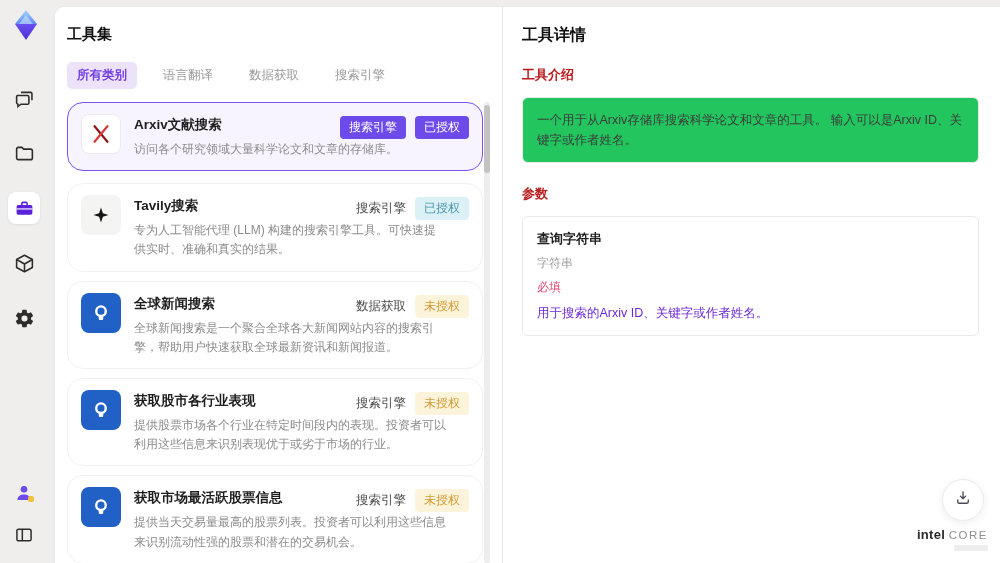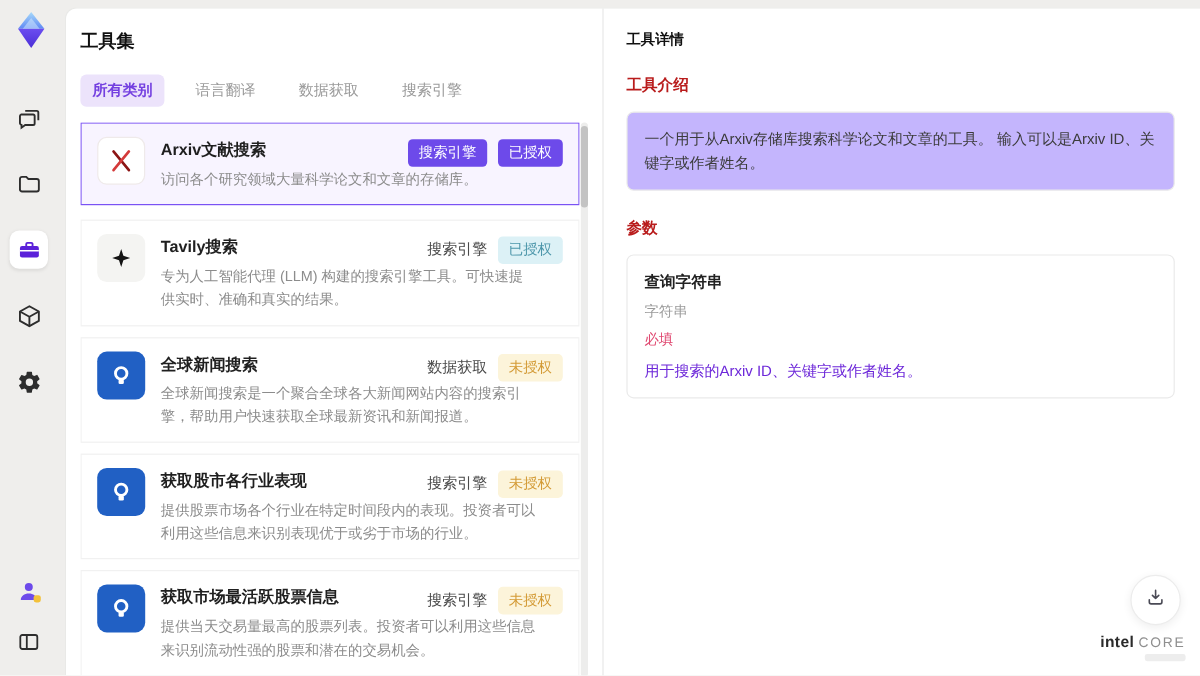--- a/index.html
+++ b/index.html
@@ -18,43 +18,43 @@
   
   .content { position:absolute; left:54px; top:6px; right:0; bottom:0; background:#fff; border-top-left-radius:10px; border:1px solid #e9e9e7; border-right:none; border-bottom:none; display:flex; }
 
   
   .left-panel { width:448px; flex:none; border-right:1px solid #e8e8e8; padding:18px 0 0 12px; position:relative; }
   .panel-title { font-size:15px; font-weight:bold; color:#111; margin-bottom:18px;font-family:Liberation Mono, monospace; }
   .tabs { display:flex; align-items:center; gap:16px; margin-bottom:13px; }
   .tab { font-size:12.5px; color:#9a9a9a; padding:5px 10px; border-radius:5px; white-space:nowrap; cursor:pointer; }
   .tab.active { background:#ece3fb; color:#7440e0; font-weight:bold; }
   .tool-list { width:416px; height:468px; overflow:hidden; position:relative; }
-  .tool-card { position:relative; display:flex; gap:13px; align-items:flex-start; background:#fff; border:1px solid #f1f1f1; border-radius:0; padding:11px 13px; margin-bottom:9px; cursor:pointer; }
+  .tool-card { position:relative; display:flex; gap:13px; align-items:flex-start; background:#fff; border:1px solid #f1f1f1; border-radius:16px; padding:11px 13px; margin-bottom:9px; cursor:pointer; }
   .tool-card.selected { border:1.5px solid #7a52f4; background:#f8f4ff; margin-bottom:12px; }
   .tool-icon { width:40px; height:40px; border-radius:8px; flex:none; display:flex; align-items:center; justify-content:center; }
   .icon-arxiv    { background:#fff; border:1px solid #efeaea; }
   .icon-sparkle  { background:#f4f4f2; }
   .icon-newsblue { background:#2160c4; }
   .tool-body { flex:1; min-width:0; }
   .tool-title { font-size:13.5px; font-weight:bold; color:#1f1f1f; margin:2px 0 6px; }
   .tool-desc { font-size:12px; color:#8c8c8c; line-height:1.6; max-width:312px; }
   .tool-badges { position:absolute; top:13px; right:13px; display:flex; align-items:center; gap:9px; }
   .pill { font-size:12px; padding:3px 9px; border-radius:4px; white-space:nowrap; }
   .pill.purple { background:#6d4aea; color:#fff; }
   .pill.cyan   { background:#dcf1f6; color:#4c96aa; }
   .pill.yellow { background:#fcf4da; color:#d39a35; }
   .cat-text { font-size:12.5px; color:#4a4a4a; white-space:nowrap; }
   .scrollbar { position:absolute; right:12px; top:0; width:6px; height:462px; background:#ededec; border-radius:3px; }
   .scroll-thumb { position:absolute; top:3px; left:0; width:6px; height:68px; background:#c3c3c3; border-radius:3px; cursor:grab; }
 
   
   .right-panel { flex:1; padding:18px 21px 0 19px; position:relative; }
-  .detail-title { font-size:12px; font-weight:bold; color:#111; margin-bottom:20px; }
+  .detail-title { font-size:16px; font-weight:bold; color:#111; margin-bottom:20px; }
   .section-heading { font-size:13px; font-weight:bold; color:#b91c1c; margin-bottom:13px; }
-  .detail-card { border:1px solid #eaeaea; border-radius:6px; background:#c4b5fd; padding:12px 14px; font-size:12.5px; color:#3c3c3c; line-height:1.6; margin-bottom:22px; }
+  .detail-card { border:1px solid #eaeaea; border-radius:6px; background:#22c55e; padding:12px 14px; font-size:12.5px; color:#3c3c3c; line-height:1.6; margin-bottom:22px; }
   .param-card { border:1px solid #eaeaea; border-radius:6px; background:#fff; padding:13px 14px; }
   .param-head { display:flex; align-items:baseline; gap:7px; margin-bottom:9px;flex-direction:column; }
   .param-name { font-size:13px; font-weight:bold; color:#222; }
   .param-type { font-size:12px; color:#9a9a9a; }
   .param-required { font-size:12px; color:#e04870; }
   .param-desc { font-size:12.5px; color:#6d28d9; }
 
   
   .download-fab { position:absolute; right:16px; bottom:42px; width:42px; height:42px; border-radius:50%; background:#fff; border:1px solid #ececec; box-shadow:0 2px 8px rgba(0,0,0,.07); display:flex; align-items:center; justify-content:center; cursor:pointer; color:#4a4a55; }
   .brand { position:absolute; right:12px; bottom:12px; text-align:center; }

